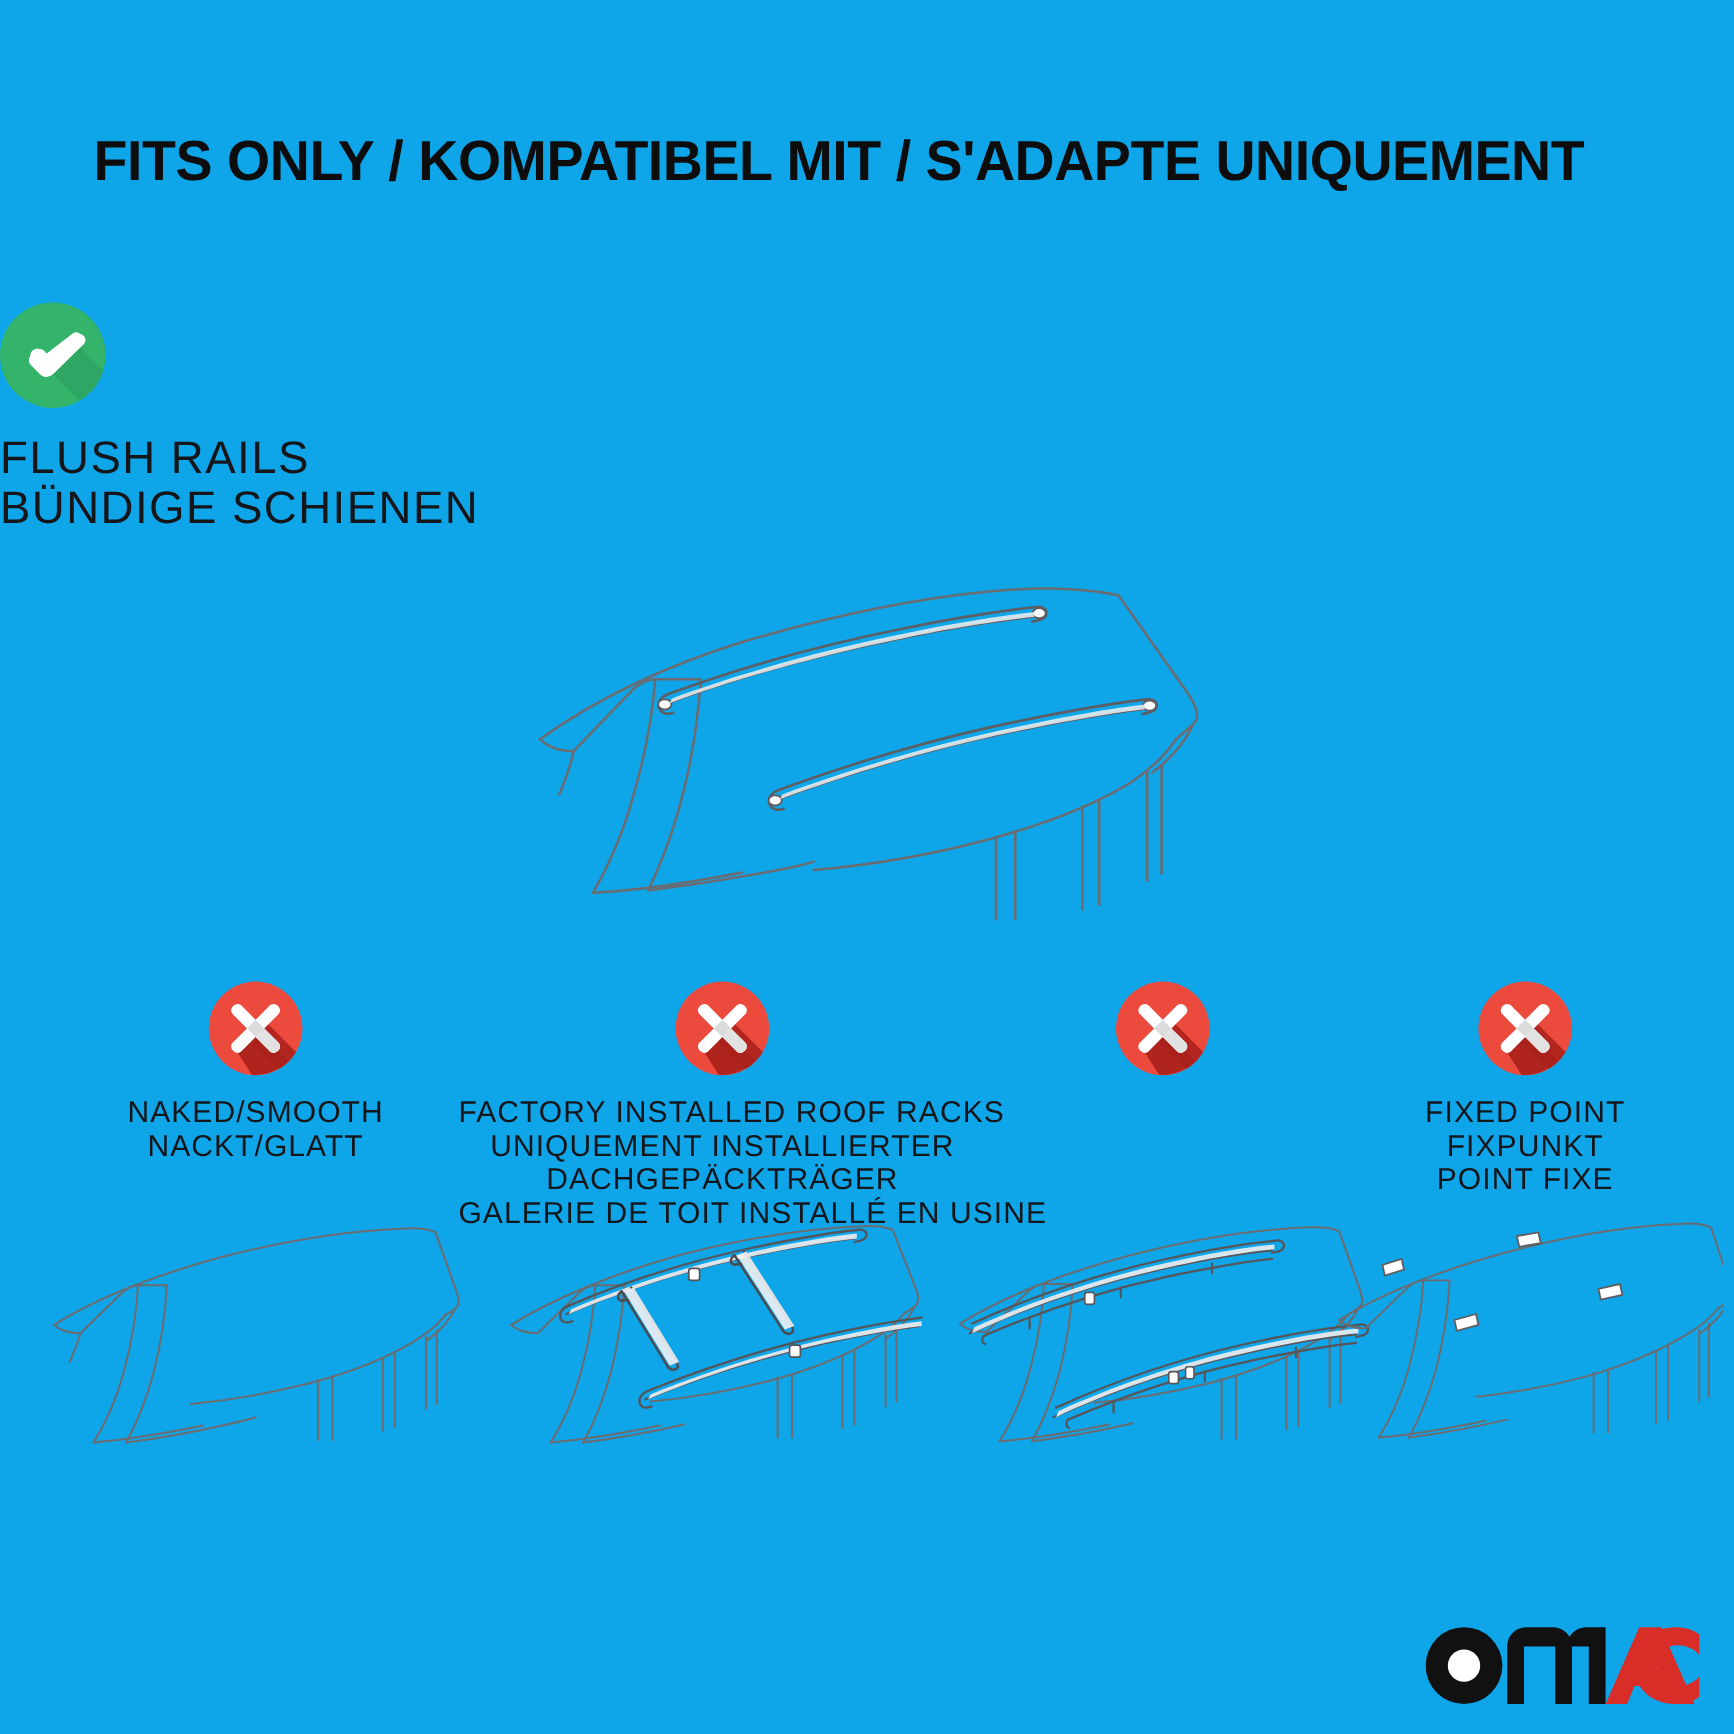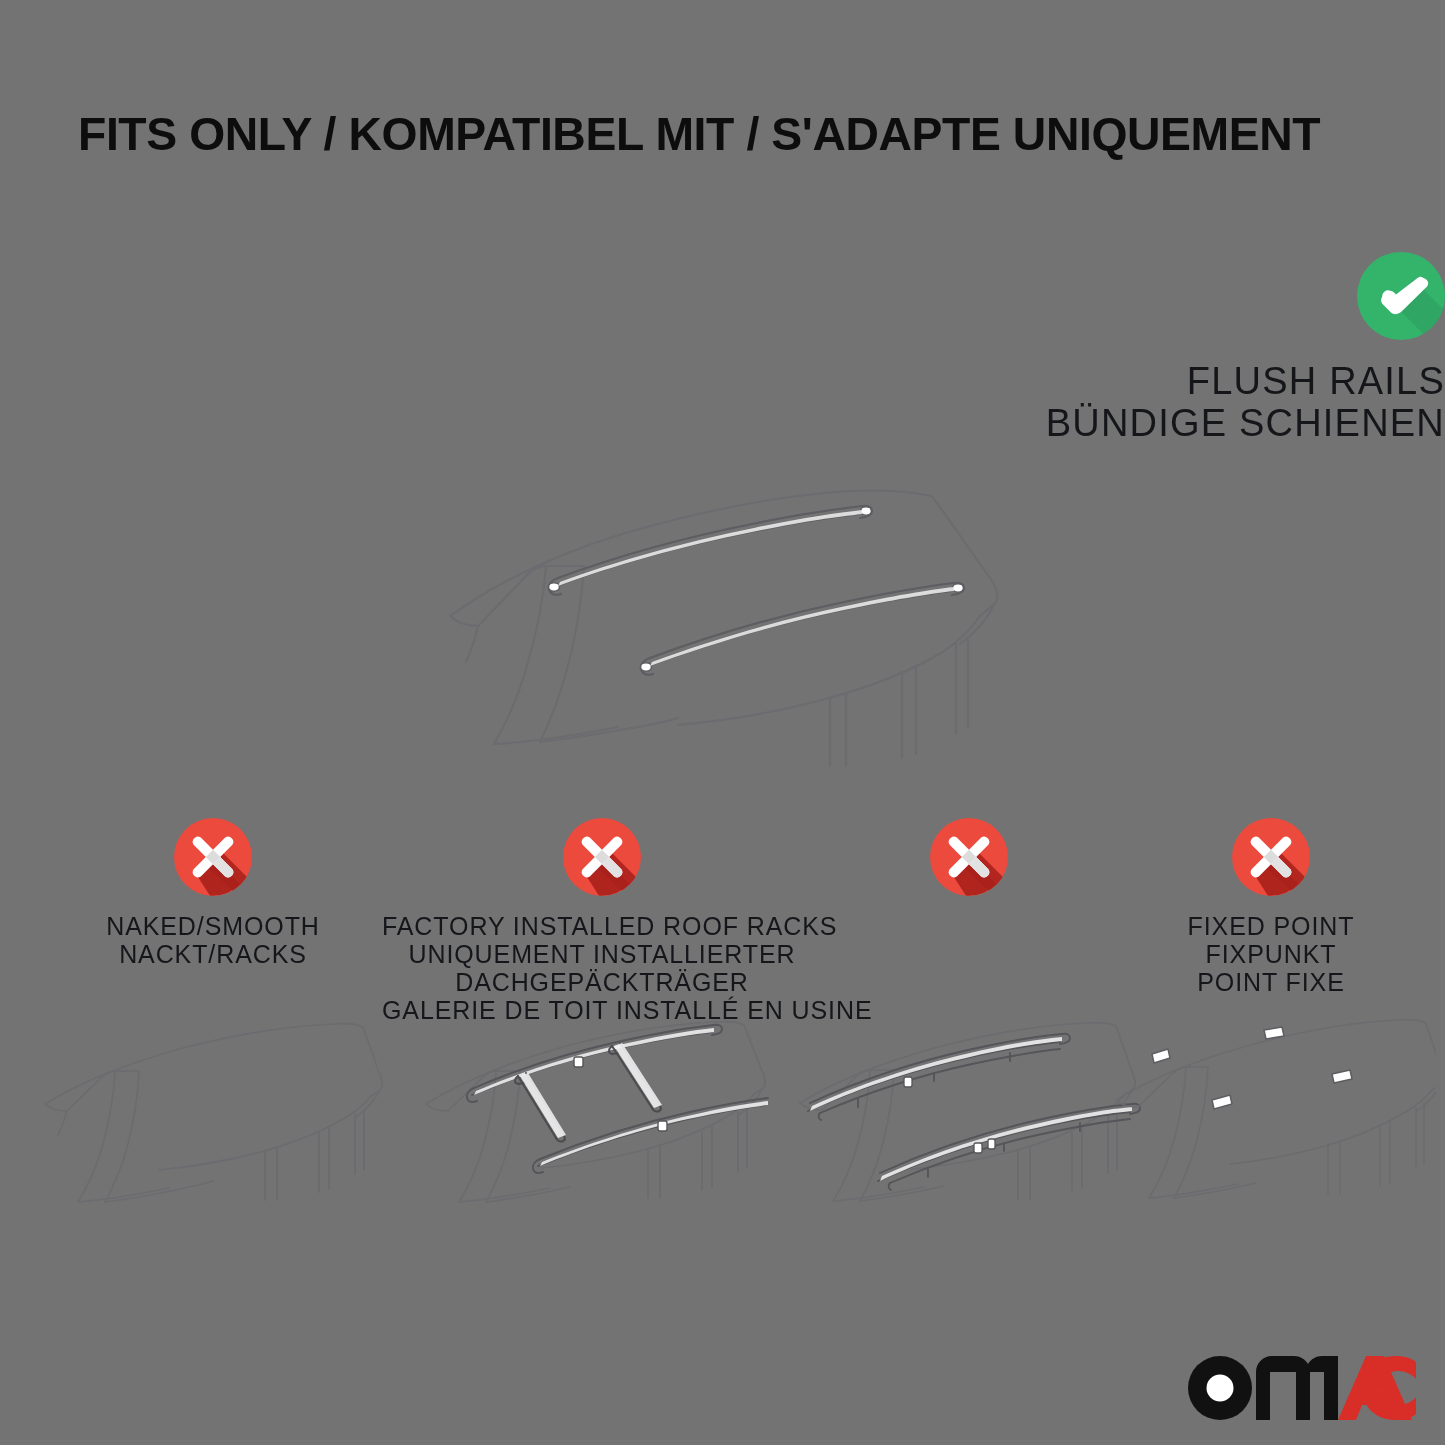--- a/index.html
+++ b/index.html
@@ -5,21 +5,21 @@
 <style>
   html, body {
     margin: 0;
     padding: 0;
     background: #ffffff;
   }
   #page {
     position: relative;
     width: 1445px;
     height: 1445px;
-    background: #737373;
+    background: #0ea5e9;
     font-family: "Liberation Sans", sans-serif;
     overflow: hidden;
   }
 
   
   .header-title {
     position: absolute;
     left: 78px;
     top: 106px;
     width: 1300px;
@@ -34,21 +34,21 @@
     transform: scaleX(0.985);
     transform-origin: left center;
   }
 
   
   .ok-block {
     position: absolute;
     left: 0;
     top: 252px;
     width: 1445px;
-    text-align: right;
+    text-align: left;
   }
   .badge {
     position: relative;
     display: inline-block;
     width: 88px;
     height: 88px;
     border-radius: 50%;
     overflow: hidden;
   }
   .badge.ok  { background: #34b36a; }
@@ -214,21 +214,21 @@
           <path d="M46.2 39 L58.4 26.8 A5.2 5.2 0 0 0 51.2 19.6 L39 31.8
                    L26.8 19.6 A5.2 5.2 0 0 0 19.6 26.8 L31.8 39
                    L19.6 51.2 A5.2 5.2 0 0 0 26.8 58.4 L39 46.2
                    L51.2 58.4 A5.2 5.2 0 0 0 58.4 51.2 Z" fill="#ffffff"></path>
           <path d="M39 31.8 L46.2 39 L39 46.2 L31.8 39 Z" fill="#dcdcdc"></path>
           <path d="M46.2 39 L58.4 51.2 A5.2 5.2 0 0 1 51.2 58.4 L39 46.2 Z" fill="#e2e2e2"></path>
         </svg>
       </div>
       <div class="neg-label">
         <div>NAKED/SMOOTH</div>
-        <div>NACKT/RACKS</div>
+        <div>NACKT/GLATT</div>
       </div>
       <div class="neg-art" style="top:190px;">
         <svg width="360" height="200" viewBox="0 0 360 200" aria-hidden="true">
           <g fill="none" stroke="#6c6c70" stroke-width="1.7" stroke-linecap="round" stroke-linejoin="round">
             <path d="M12 96 C44 76 92 56 150 40 C204 26 256 18 300 16
                      C314 15 324 16 330 19 L348 70 C350 76 350 80 346 83 L338 88"></path>
             <path d="M12 96 C16 100 24 103 34 103 L70 68"></path>
             <path d="M70 68 C74 65 78 63 82 63 L106 63"></path>
             <path d="M82 63 C81 84 77 110 70 136 C64 158 55 178 45 194"></path>
             <path d="M106 63 C105 86 101 112 95 136 C89 158 81 178 72 194"></path>

